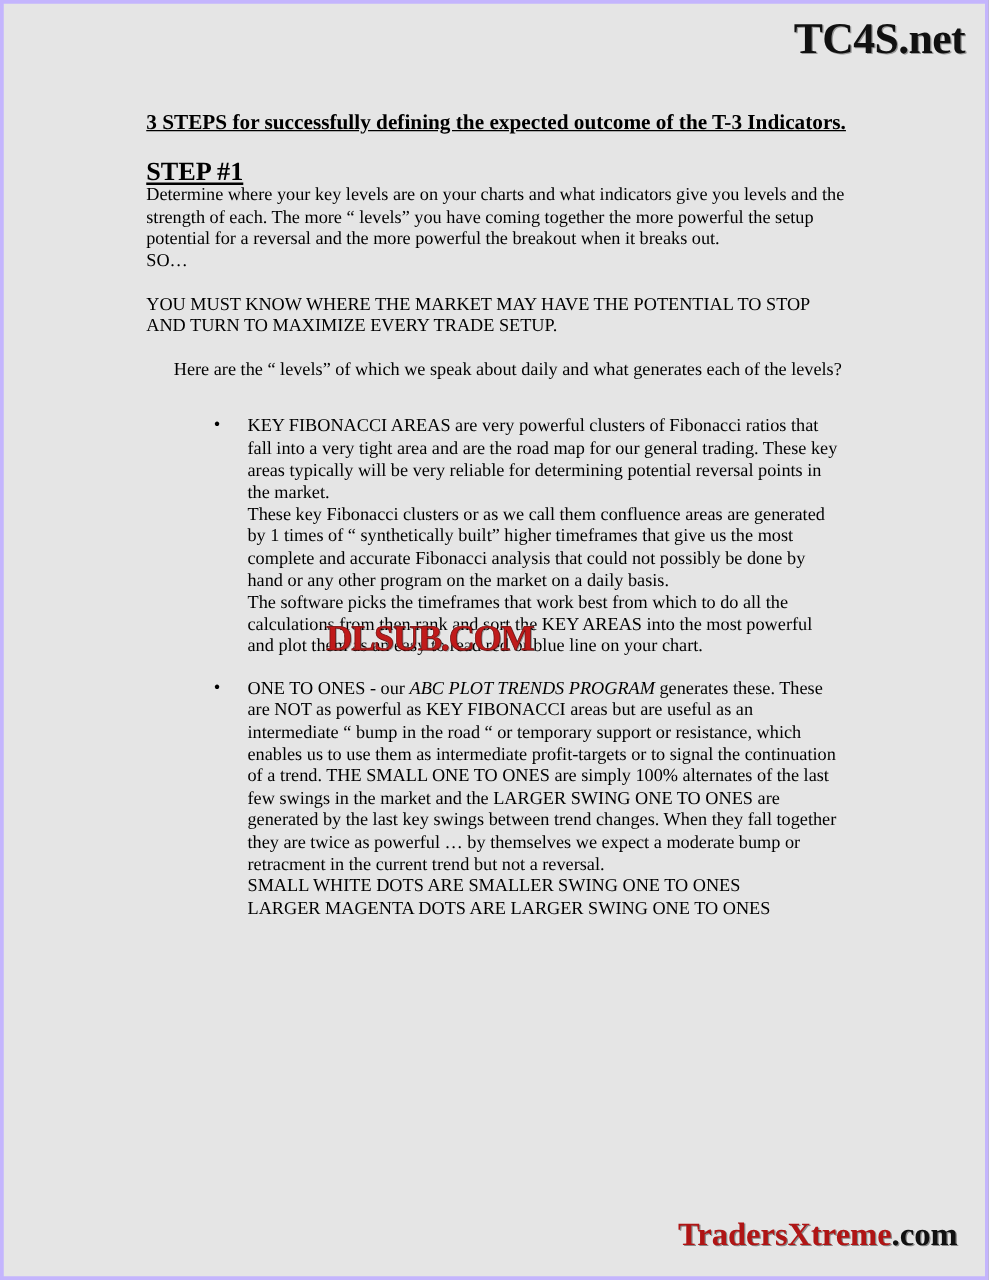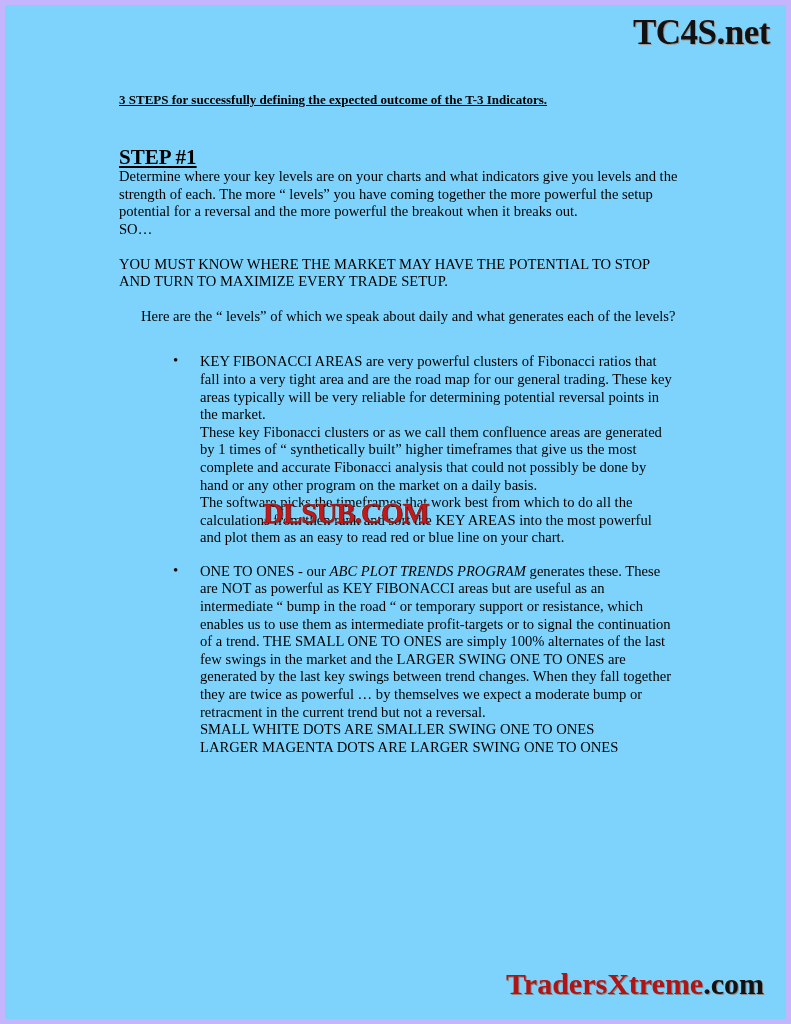--- a/index.html
+++ b/index.html
@@ -7,23 +7,23 @@
     padding: 0;
     background: #6e6e6e;
   }
   body {
     font-family: "Liberation Serif", serif;
   }
   .page {
     position: relative;
     width: 791px;
     height: 1024px;
-    background: #7dd3fc;
+    background: #e5e5e5;
     overflow: hidden;
-    border: 5px solid #c4b5fd;
+    border: 3px solid #c4b5fd;
     box-sizing: border-box;
   }
   .header-logo {
     position: absolute;
     top: 8px;
     right: 16px;
     font-family: "Liberation Serif", serif;
     font-weight: bold;
     font-size: 35px;
     color: #111111;
@@ -35,22 +35,22 @@
     left: 114px;
     top: 86px;
     width: 565px;
     font-size: 14.6px;
     line-height: 17.6px;
     color: #000;
   }
   .title {
     font-weight: bold;
     text-decoration: underline;
-    font-size: 13px;
-    margin-bottom: 40px;
+    font-size: 17px;
+    margin-bottom: 22px;
   }
   .step-head {
     font-weight: bold;
     text-decoration: underline;
     font-size: 21px;
     margin-bottom: 2px;
   }
   p {
     margin: 0 0 0 0;
   }
@@ -93,21 +93,21 @@
     text-shadow: 1px 1px 0 rgba(0,0,0,0.35), -1px -1px 0 rgba(255,255,255,0.4);
     -webkit-text-stroke: 0.6px #6d0d0d;
     pointer-events: none;
   }
   .footer-logo {
     position: absolute;
     bottom: 18px;
     right: 22px;
     font-family: "Liberation Serif", serif;
     font-weight: bold;
-    font-size: 30px;
+    font-size: 26px;
     color: #b01515;
     text-shadow: 1px 1px 0 #888;
   }
   .footer-logo .dotcom {
     color: #111111;
   }
 </style>
 </head>
 <body>
 

